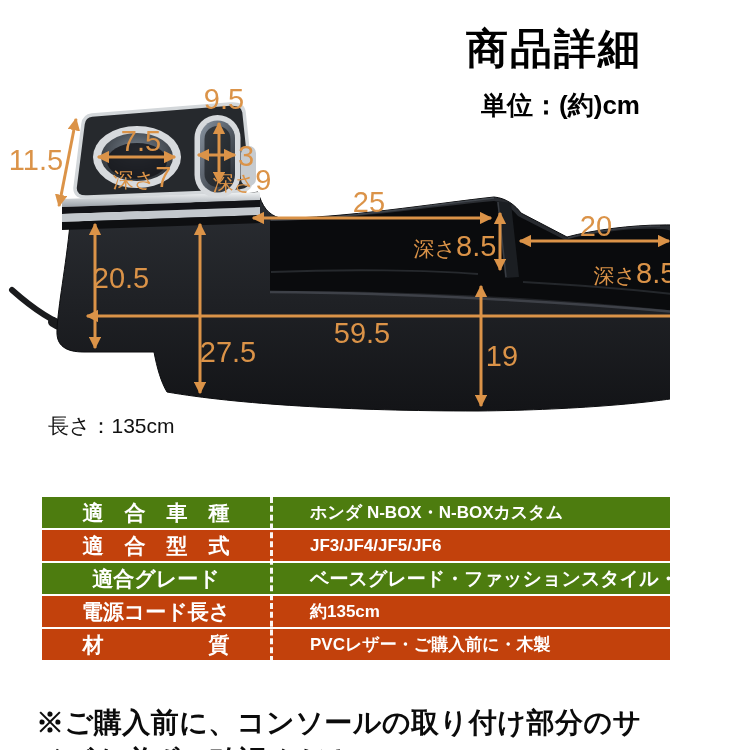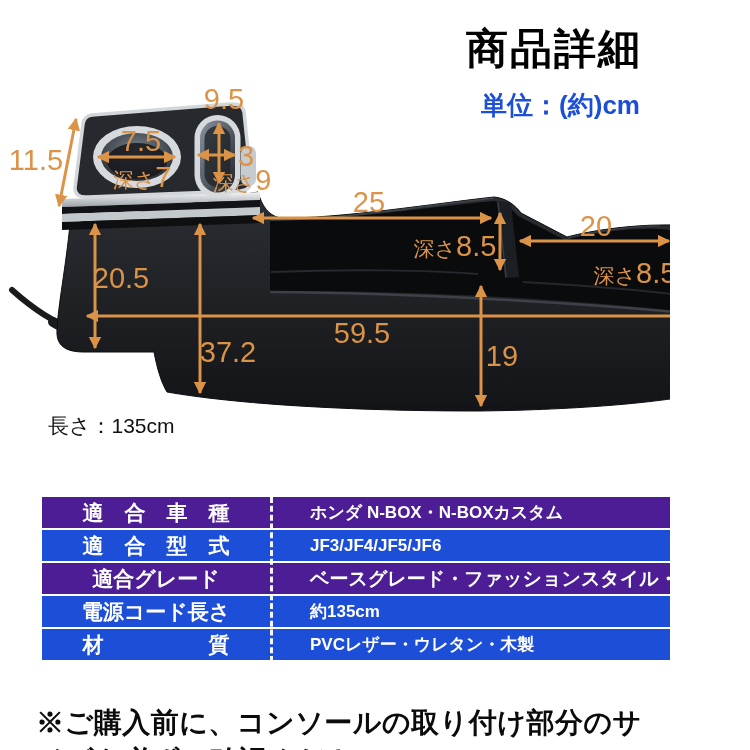--- a/index.html
+++ b/index.html
@@ -2,38 +2,38 @@
 <html><head>
 <meta charset="utf-8">
 <style>
   html,body{margin:0;padding:0;background:#fff;}
   .stage{position:relative;width:670px;height:750px;background:#fff;overflow:hidden;
          font-family:Liberation Sans, sans-serif;}
 
   
   .title{position:absolute;top:26px;right:28px;margin:0;font-size:42px;line-height:1.1;
          font-weight:900;color:#000;letter-spacing:2px;}
-  .unit-note{position:absolute;top:88px;right:30px;font-size:26px;font-weight:600;color:#1d4ed8;}
+  .unit-note{position:absolute;top:88px;right:30px;font-size:26px;font-weight:600;color:#000000;}
 
   
   .diagram{position:absolute;left:8px;top:0;width:750px;height:470px;}
   .diagram svg{position:absolute;left:0;top:0;}
   .ann{position:absolute;transform:translate(-50%,-50%);color:#DB9348;font-size:29px;
        line-height:1;white-space:nowrap;}
   .ann i{font-style:normal;font-size:21px;}
   .ann b{font-weight:400;}
 
   .cord-note{position:absolute;left:40px;top:412px;color:#111;font-size:21px;
              line-height:28px;font-weight:500;}
 
   
   .spec-table{position:absolute;left:42px;top:497px;width:668px;}
   .spec-row{display:grid;grid-template-columns:228px 1fr;height:31px;margin-bottom:2px;}
-  .spec-row.dark{background:#4c1d95;}
-  .spec-row.light{background:#1d4ed8;}
+  .spec-row.dark{background:#4d7c0f;}
+  .spec-row.light{background:#c2410c;}
   .spec-label{color:#fff;font-size:21px;font-weight:700;line-height:31px;text-align:center;
               white-space:pre;}
   .spec-value{color:#fff;font-size:17px;font-weight:700;line-height:31px;padding-left:40px;
               white-space:nowrap;overflow:hidden;}
   .spec-divider{position:absolute;left:228px;top:0;height:100%;width:0;
                 border-left:3px dashed rgba(255,255,255,.95);}
 
   .purchase-note{position:absolute;left:36px;top:704px;color:#0b0b0b;font-size:28px;
                  font-weight:700;letter-spacing:.5px;}
 </style>
@@ -144,21 +144,21 @@
     <span class="ann" style="left:134px;top:177px"><i>深さ</i><b>7</b></span>
     <span class="ann" style="left:238px;top:156px"><b>3</b></span>
     <span class="ann" style="left:234px;top:180px"><i>深さ</i><b>9</b></span>
     <span class="ann" style="left:28px;top:160px"><b>11.5</b></span>
     <span class="ann" style="left:361px;top:202px"><b>25</b></span>
     <span class="ann" style="left:447px;top:246px"><i>深さ</i><b>8.5</b></span>
     <span class="ann" style="left:588px;top:226px"><b>20</b></span>
     <span class="ann" style="left:627px;top:273px"><i>深さ</i><b>8.5</b></span>
     <span class="ann" style="left:714px;top:256px"><b>9.5</b></span>
     <span class="ann" style="left:113px;top:278px"><b>20.5</b></span>
-    <span class="ann" style="left:220px;top:352px"><b>37.2</b></span>
+    <span class="ann" style="left:220px;top:352px"><b>27.5</b></span>
     <span class="ann" style="left:354px;top:333px"><b>59.5</b></span>
     <span class="ann" style="left:494px;top:356px"><b>19</b></span>
     <span class="ann" style="left:722px;top:356px"><b>14</b></span>
 
     <div class="cord-note">
       <div>長さ：135cm</div>
     </div>
   </div>
 
   <div class="spec-table">
@@ -173,20 +173,20 @@
     <div class="spec-row dark">
       <div class="spec-label">適合グレード</div>
       <div class="spec-value" style="font-size:19px">ベースグレード・ファッションスタイル・スロープ</div>
     </div>
     <div class="spec-row light">
       <div class="spec-label">電源コード長さ</div>
       <div class="spec-value">約135cm</div>
     </div>
     <div class="spec-row light">
       <div class="spec-label">材　　　　　質</div>
-      <div class="spec-value">PVCレザー・ウレタン・木製</div>
+      <div class="spec-value">PVCレザー・ご購入前に・木製</div>
     </div>
     <div class="spec-divider"></div>
   </div>
 
   <div class="purchase-note">※ご購入前に、コンソールの取り付け部分のサイズを必ずご確認ください。</div>
 
 </div>
 
 </body></html>

